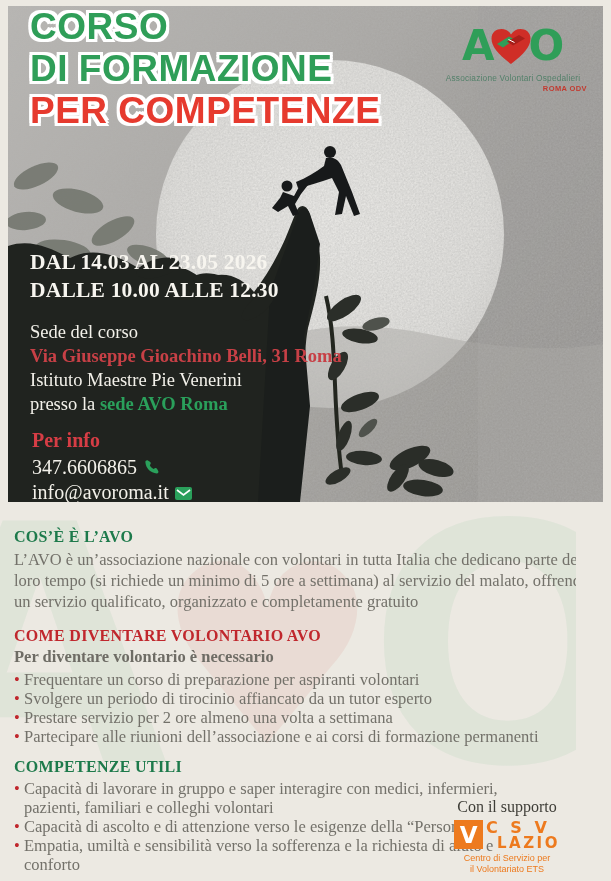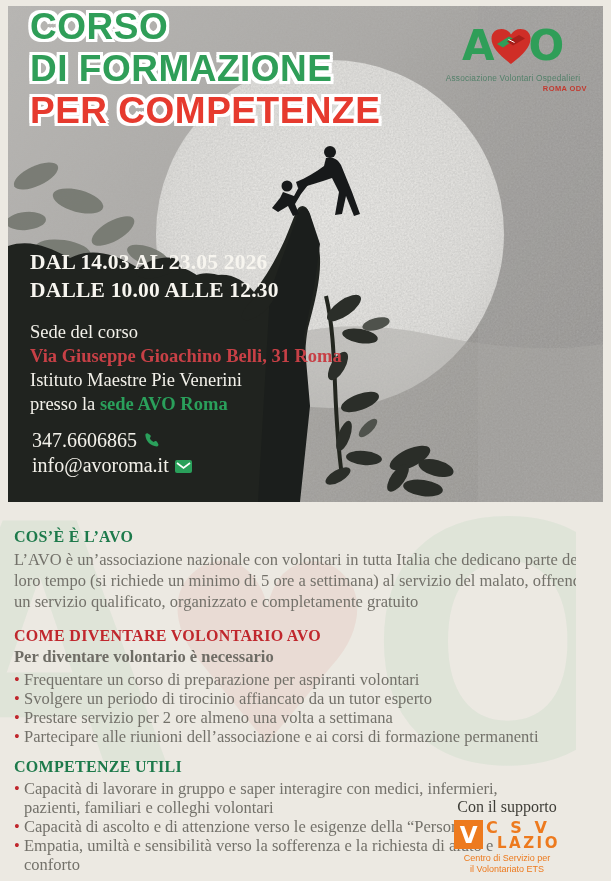--- a/index.html
+++ b/index.html
@@ -184,20 +184,21 @@
     <div class="overlay venue">
       <div>Sede del corso</div>
       <div class="v-address">Via Giuseppe Gioachino Belli, 31 Roma</div>
       <div>Istituto Maestre Pie Venerini</div>
       <div>
         <span>presso la </span><span class="v-highlight">sede AVO Roma</span>
       </div>
     </div>
 
     <div class="overlay contact">
+      <div class="c-label">Per info</div>
       <div class="c-line">
         <span>347.6606865</span><span><svg width="16" height="16" viewBox="0 0 17 17">
               <path d="M2.5 3.2 C2.5 1.9 4 1 5.2 1.7 L7.3 2.9 C8.2 3.4 8.5 4.5 8 5.4 L7.3 6.6 C8 8.3 9.6 9.9 11.3 10.6 L12.5 9.9 C13.4 9.4 14.5 9.7 15 10.6 L16.2 12.7 C16.9 13.9 15.9 15.4 14.6 15.3 C8 14.9 3 9.9 2.5 3.2 Z" fill="#2aa05b"></path>
             </svg></span>
       </div>
       <div class="c-line">
         <span>info@avoroma.it</span><span><svg width="17" height="13" viewBox="0 0 17 13">
               <rect width="17" height="13" rx="2" fill="#2aa05b"></rect>
               <polyline points="2,3 8.5,8 15,3" fill="none" stroke="#ffffff" stroke-width="1.6"></polyline>
             </svg></span>

